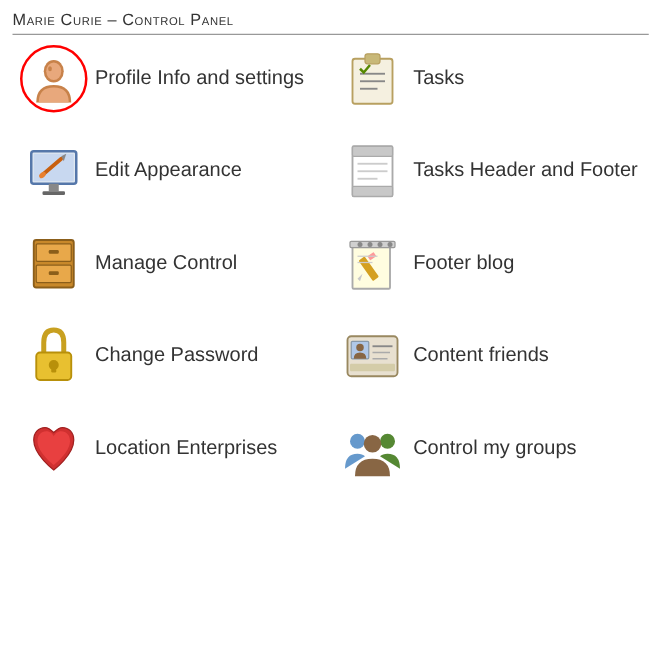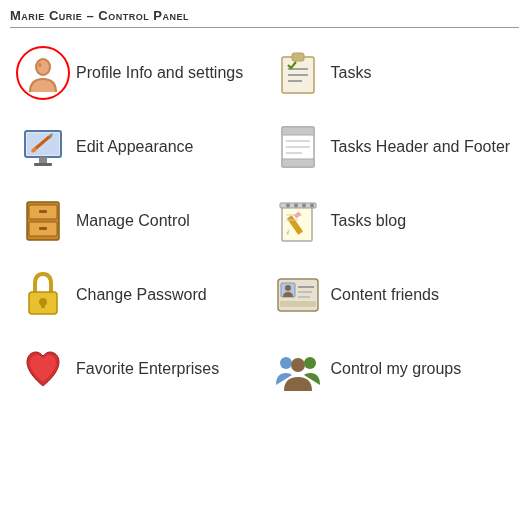--- a/index.html
+++ b/index.html
@@ -9,26 +9,25 @@
       background: #fff;
       width: 529px;
       min-height: 516px;
     }
     .panel {
       width: 529px;
       padding: 8px 10px;
     }
     .panel-title {
       font-size: 13px;
-      font-weight: bold;
+      font-weight: normal;
       font-variant: small-caps;
       color: #333;
       border-bottom: 1px solid #999;
       padding-bottom: 4px;
-      margin-bottom: 10px;
       letter-spacing: 0.5px;
     }
     .grid {
       display: grid;
       grid-template-columns: 1fr 1fr;
       row-gap: 4px;
     }
     .grid-item {
       display: flex;
       align-items: center;
@@ -166,21 +165,21 @@
           <circle cx="36" cy="6.5" r="2" fill="#888"></circle>
 
           <rect x="16" y="16" width="6" height="20" rx="1" fill="#d4a020" transform="rotate(-35 19 26)"></rect>
           <polygon points="10,34 14,30 12,36" fill="#c8c8c8"></polygon>
           <rect x="18.5" y="14" width="6" height="4" rx="0.5" fill="#ff9999" transform="rotate(-35 21.5 16)"></rect>
 
           <line x1="10" y1="16" x2="26" y2="16" stroke="#ccc" stroke-width="1"></line>
           <line x1="10" y1="21" x2="22" y2="21" stroke="#ccc" stroke-width="1"></line>
         </svg>
       </div>
-      <span class="item-label">Tasks blog</span>
+      <span class="item-label">Footer blog</span>
     </div>
 
     <div class="grid-item">
       <div class="icon-wrap">
         <svg width="36" height="46" viewBox="0 0 36 46">
 
           <path d="M10 20 L10 12 Q10 2 18 2 Q26 2 26 12 L26 20" fill="none" stroke="#c8a020" stroke-width="4" stroke-linecap="round"></path>
 
           <rect x="4" y="20" width="28" height="22" rx="3" fill="#e8c030" stroke="#b8900a" stroke-width="1.5"></rect>
 
@@ -213,21 +212,21 @@
     </div>
 
     <div class="grid-item">
       <div class="icon-wrap">
         <svg width="40" height="46" viewBox="0 0 40 46">
 
           <path d="M20 40 C20 40 4 28 4 16 C4 10 8 6 13 6 C16 6 18 8 20 10 C22 8 24 6 27 6 C32 6 36 10 36 16 C36 28 20 40 20 40 Z" fill="#d03030" stroke="#a02020" stroke-width="1"></path>
           <path d="M20 36 C20 36 7 26 7 17 C7 12 10 9 14 9 C17 9 19 11 20 13 C21 11 23 9 26 9 C30 9 33 12 33 17 C33 26 20 36 20 36 Z" fill="#e84040"></path>
         </svg>
       </div>
-      <span class="item-label">Favorite Enterprises</span>
+      <span class="item-label">Location Enterprises</span>
     </div>
 
     <div class="grid-item">
       <div class="icon-wrap">
         <svg width="48" height="44" viewBox="0 0 48 44">
 
           <circle cx="12" cy="16" r="6" fill="#6699cc"></circle>
           <path d="M2 38 Q2 26 12 26 Q16 26 18 28" fill="#6699cc"></path>
 
           <circle cx="36" cy="16" r="6" fill="#558833"></circle>

